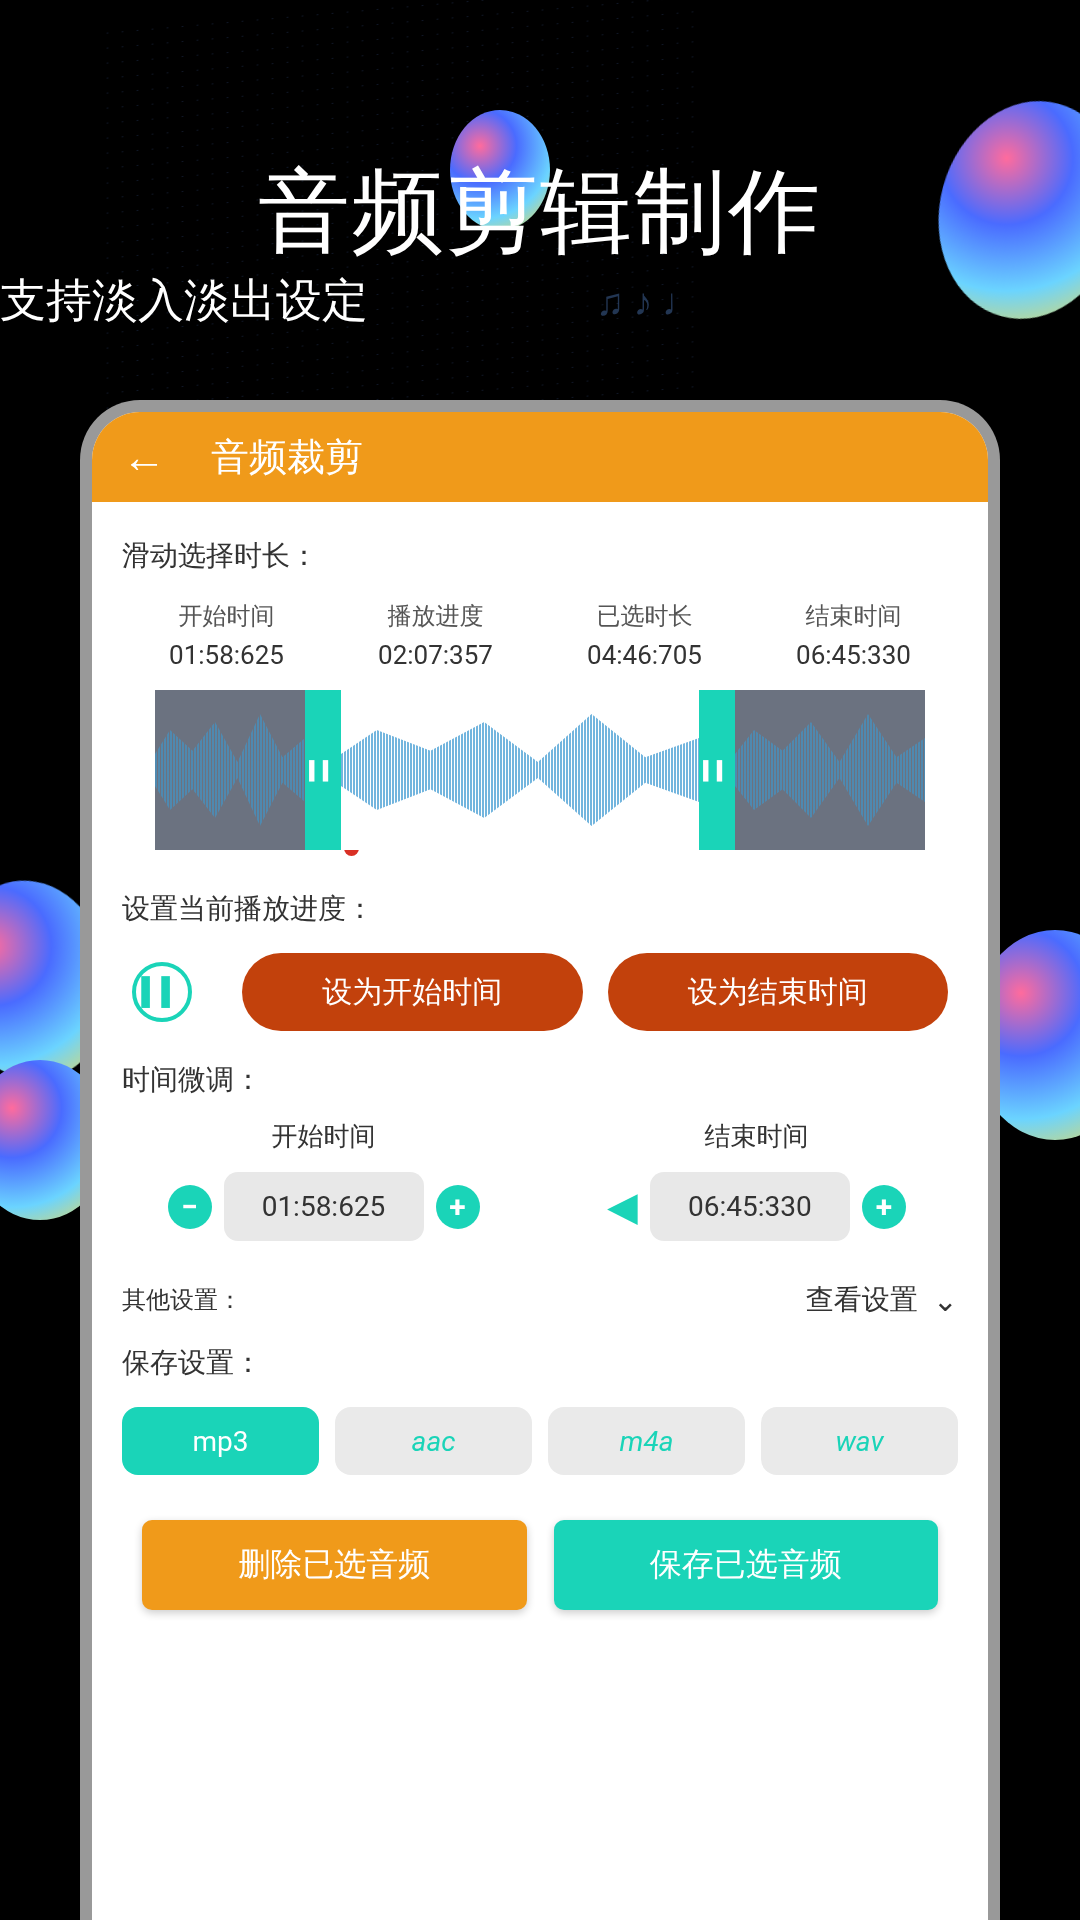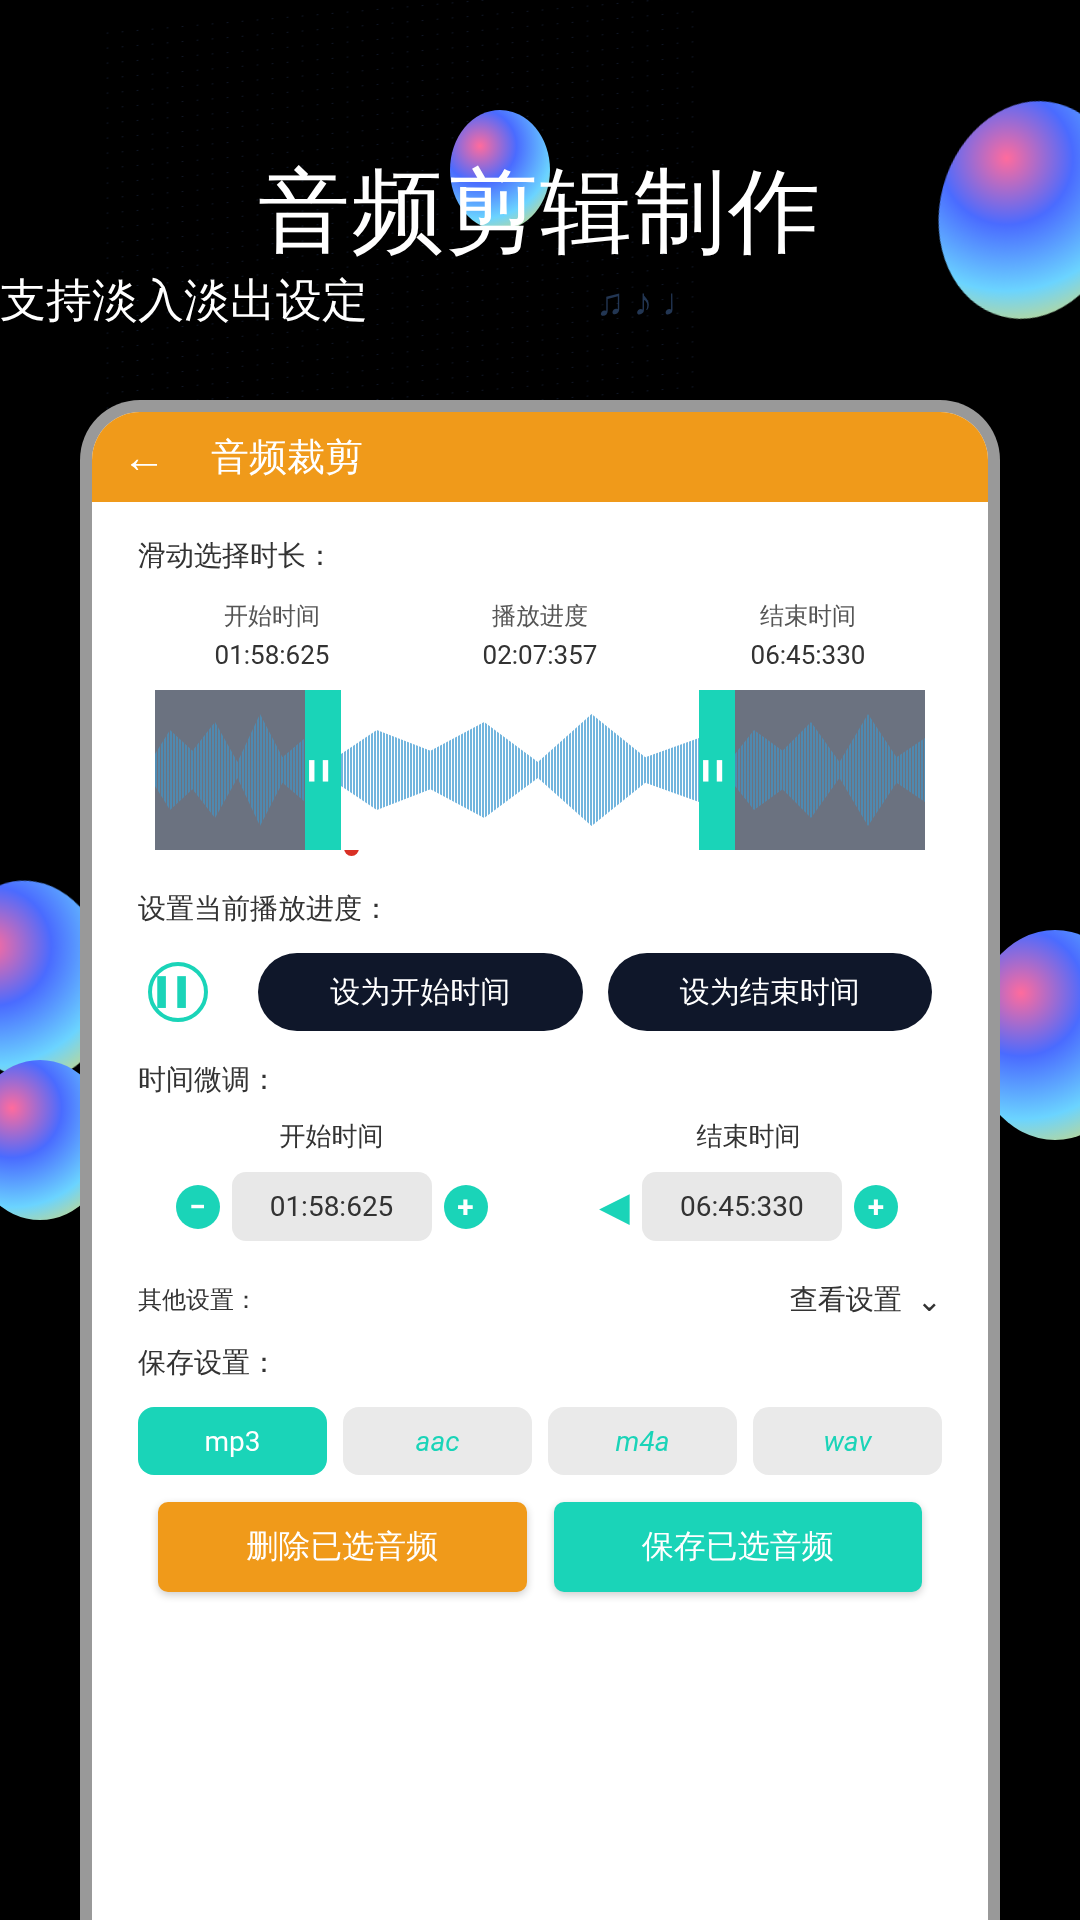--- a/index.html
+++ b/index.html
@@ -18,62 +18,62 @@
 .hero-title { position: absolute; top: 150px; width: 100%; text-align: center; color: #fff; font-size: 92px; font-weight: 400; letter-spacing: 2px; }
 .hero-subtitle { position: absolute; top: 270px; width: 100%; text-align: left; color: #fff; font-size: 46px; font-weight: 400; }
 
 .phone-frame { position: absolute; top: 400px; left: 80px; width: 920px; height: 1520px; background: #999; border-radius: 60px 60px 0 0; padding: 12px 12px 0 12px; }
 .phone-screen { width: 100%; height: 100%; background: #fff; border-radius: 48px 48px 0 0; overflow: hidden; }
 
 .app-header { background: #f09a1a; height: 90px; display: flex; align-items: center; padding: 0 30px; }
 .back-arrow { color: #fff; font-size: 44px; margin-right: 45px; cursor: pointer; }
 .app-title { color: #fff; font-size: 38px; font-weight: 500; }
 
-.content { padding: 25px 46px; }
+.content { padding: 25px 30px; }
 .section-label { color: #333; font-size: 28px; margin-bottom: 20px; margin-top: 10px; }
 
 .time-row { display: flex; justify-content: space-around; text-align: center; margin: 25px 0 20px; }
 .time-col { flex: 1; }
 .time-label { color: #555; font-size: 24px; margin-bottom: 8px; }
 .time-value { color: #333; font-size: 26px; }
 
 .waveform { margin: 0 auto; width: 770px; height: 160px; background: #6b7280; position: relative; display: flex; }
 .wave-seg { height: 100%; position: relative; display: flex; align-items: center; justify-content: center; overflow: hidden; }
 .wave-seg.outer { background: #6b7280; }
 .wave-seg.inner { background: #fff; }
 .wave-lines { position: absolute; width: 100%; height: 100%; background: repeating-linear-gradient(90deg, #4a8db8 0 2px, transparent 2px 3px); opacity: 0.85; }
 .wave-lines.shape1 { clip-path: polygon(0 40%, 10% 25%, 25% 38%, 40% 20%, 55% 45%, 70% 15%, 85% 42%, 100% 30%, 100% 70%, 85% 58%, 70% 85%, 55% 55%, 40% 80%, 25% 62%, 10% 75%, 0 60%); }
 .handle { width: 36px; height: 100%; background: #1ad4b8; display: flex; align-items: center; justify-content: center; color: #fff; font-size: 18px; }
 .playhead { position: absolute; top: 0; width: 3px; height: 100%; background: #d93025; }
 .playhead-knob { position: absolute; bottom: -6px; left: -6px; width: 15px; height: 15px; background: #d93025; border-radius: 50%; }
 
 .pause-btn-circle { width: 60px; height: 60px; border: 4px solid #1ad4b8; border-radius: 50%; display: inline-flex; align-items: center; justify-content: center; color: #1ad4b8; font-size: 26px; font-weight: bold; cursor: pointer; vertical-align: middle; margin-right: 25px; }
 
 .btn-row { display: flex; align-items: center; margin: 25px 10px; gap: 25px; }
-.btn-teal { flex: 1; background: #0f172a; color: #fff; border: none; border-radius: 45px; height: 78px; font-size: 30px; cursor: pointer; }
+.btn-teal { flex: 1; background: #c2410c; color: #fff; border: none; border-radius: 45px; height: 78px; font-size: 30px; cursor: pointer; }
 
 .fine-tune-row { display: flex; gap: 30px; margin-top: 20px; }
 .fine-tune-group { flex: 1; text-align: center; }
 .fine-tune-label { color: #333; font-size: 26px; margin-bottom: 18px; }
 .stepper { display: flex; align-items: center; justify-content: center; gap: 12px; }
 .stepper-btn { width: 44px; height: 44px; background: #1ad4b8; border-radius: 50%; border: none; color: #fff; font-size: 30px; font-weight: bold; cursor: pointer; display: flex; align-items: center; justify-content: center; }
 .stepper-arrow { color: #1ad4b8; font-size: 40px; cursor: pointer; }
 .stepper-value { background: #e8e8e8; border-radius: 14px; padding: 18px 32px; font-size: 28px; color: #333; min-width: 200px; }
 
 .settings-row { display: flex; justify-content: space-between; align-items: center; margin-top: 40px; }
 .settings-link { display: flex; align-items: center; gap: 15px; cursor: pointer; }
 .settings-link-text { color: #333; font-size: 28px; }
 .chevron { color: #333; font-size: 30px; }
 
 .format-row { display: flex; gap: 16px; margin-top: 25px; }
 .format-chip { flex: 1; height: 68px; border-radius: 16px; border: none; font-size: 28px; cursor: pointer; }
 .format-chip.active { background: #1ad4b8; color: #fff; }
 .format-chip.inactive { background: #eaeaea; color: #1ad4b8; font-style: italic; }
 
-.action-row { display: flex; gap: 27px; margin: 27px 20px 0; }
+.action-row { display: flex; gap: 27px; margin: 45px 20px 0; }
 .action-btn { flex: 1; height: 90px; border: none; border-radius: 10px; font-size: 32px; color: #fff; cursor: pointer; box-shadow: 0 3px 8px rgba(0,0,0,0.2); }
 .action-btn.delete { background: #f09a1a; }
 .action-btn.save { background: #1ad4b8; }
 </style>
 </head>
 <body>
 
 <div class="bg-dots"></div>
 <div class="music-notes">♫ ♪ ♩</div>
 <div class="bg-orb orb1"></div>
@@ -98,20 +98,24 @@
       <div class="section-label">滑动选择时长：</div>
 
       <div class="time-row">
         <div class="time-col">
           <div class="time-label">开始时间</div>
           <div class="time-value">01:58:625</div>
         </div>
         <div class="time-col">
           <div class="time-label">播放进度</div>
           <div class="time-value">02:07:357</div>
+        </div>
+        <div class="time-col">
+          <div class="time-label">已选时长</div>
+          <div class="time-value">04:46:705</div>
         </div>
         <div class="time-col">
           <div class="time-label">结束时间</div>
           <div class="time-value">06:45:330</div>
         </div>
       </div>
 
       <div class="waveform">
         <div class="wave-seg outer" style="width:150px;">
             <div class="wave-lines shape1"></div>

